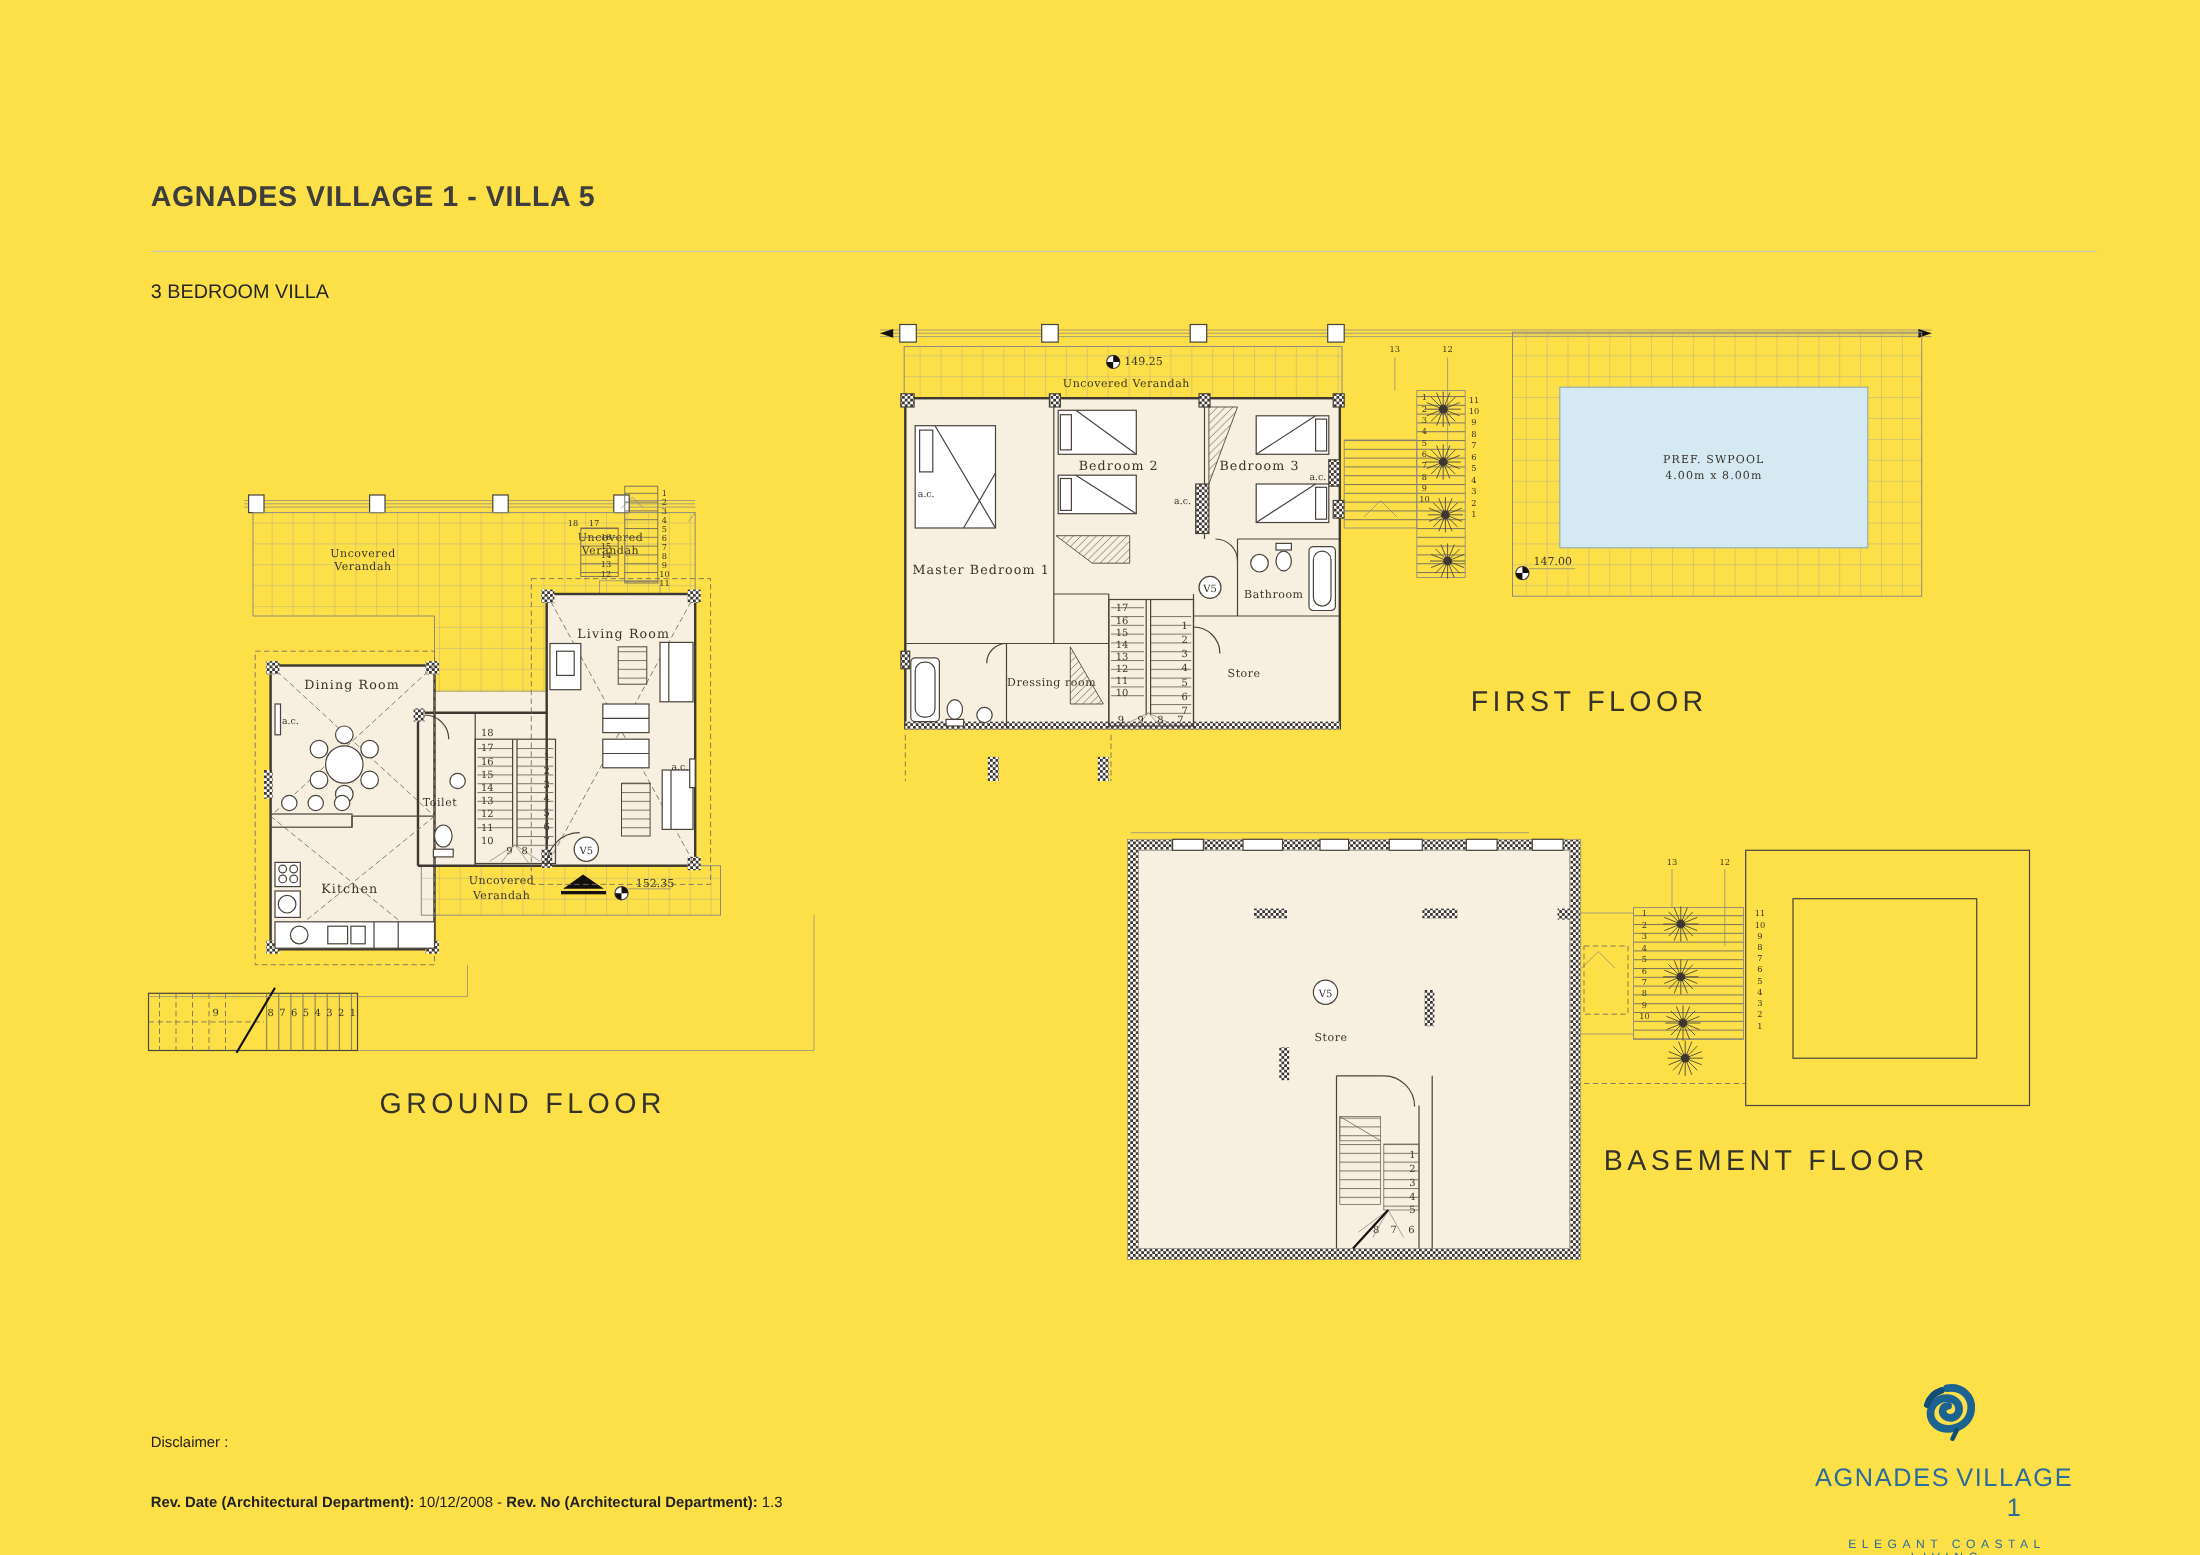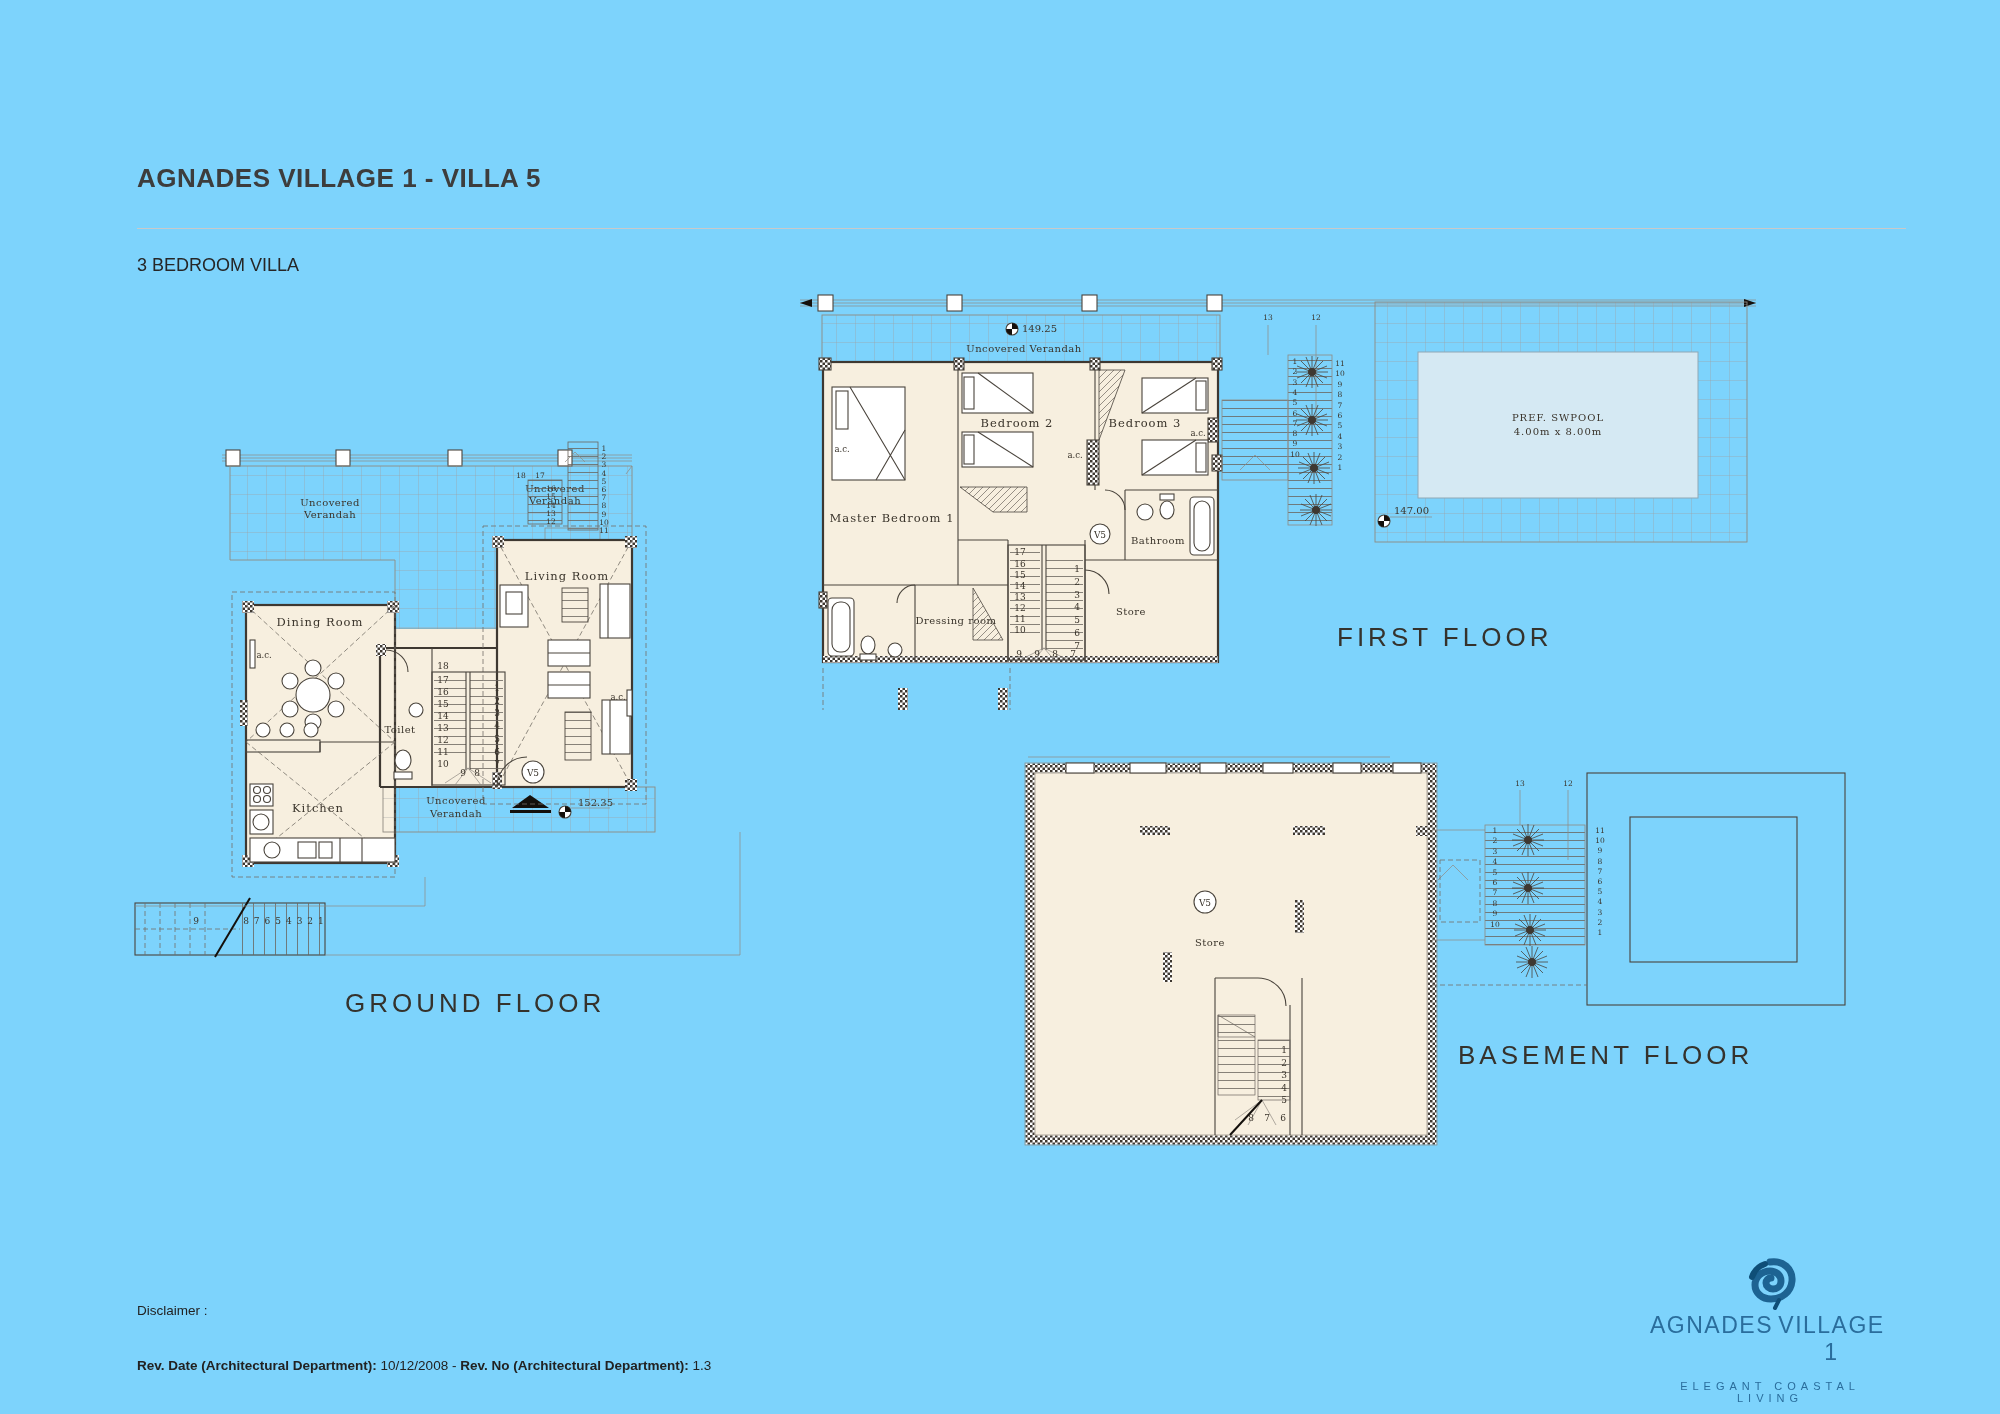--- a/index.html
+++ b/index.html
@@ -1,37 +1,37 @@
 <!DOCTYPE html>
 <html><head>
 <meta charset="utf-8">
 <style>
   html,body{margin:0;padding:0;background:#fff;}
-  #page{position:relative;width:2000px;height:1414px;background:#7dd3fc;overflow:hidden;
+  #page{position:relative;width:2000px;height:1414px;background:#fde047;overflow:hidden;
         font-family:"Liberation Sans",sans-serif;color:#3d3d3d;}
   .abs{position:absolute;}
   
   #title{left:137px;top:163px;font-size:26px;font-weight:bold;letter-spacing:.5px;color:#3d3d3d;}
   #rule{left:137px;top:228px;width:1769px;height:1px;background:#c9c9c9;}
   #subtitle{left:137px;top:255px;font-size:18px;font-weight:normal;color:#262626;}
   
   .caption{font-size:26px;letter-spacing:4px;color:#35322c;font-weight:400;}
   #cap-ground{left:345px;top:988px;}
   #cap-first{left:1337px;top:622px;}
   #cap-basement{left:1458px;top:1040px;}
   
   #disc-label{left:137px;top:1303px;font-size:13.5px;font-weight:normal;color:#222;}
   #disc1{left:204px;top:1303px;font-size:13.5px;color:#222;}
   #disc2{left:204px;top:1323px;font-size:13.5px;color:#222;}
   #disc2 b{font-weight:bold;}
   #revline{left:137px;top:1358px;font-size:13.5px;color:#222;}
   #revline b{font-weight:bold;}
   
   #logo{left:1650px;top:1256px;width:240px;text-align:center;}
-  #logo-name{margin-top:2px;font-size:23px;letter-spacing:1.5px;color:#2a6d9c;display:flex;justify-content:center;}
+  #logo-name{margin-top:20px;font-size:23px;letter-spacing:1.5px;color:#2a6d9c;display:flex;justify-content:center;}
   #logo-tag{margin-top:14px;font-size:11px;letter-spacing:5px;color:#2a6d9c;}
   
   svg text{font-family:"DejaVu Serif",serif;fill:#3a342b;}
   .rm{font-size:11.5px;letter-spacing:1px;text-anchor:middle;}
   .rms{font-size:10px;letter-spacing:.5px;text-anchor:middle;}
   .ac{font-size:8.5px;text-anchor:middle;}
   .lvl{font-size:10px;}
   .pool{font-size:10px;letter-spacing:1px;text-anchor:middle;}
   .num text{font-size:9px;text-anchor:middle;}
   .nums text{font-size:7.5px;text-anchor:middle;}

